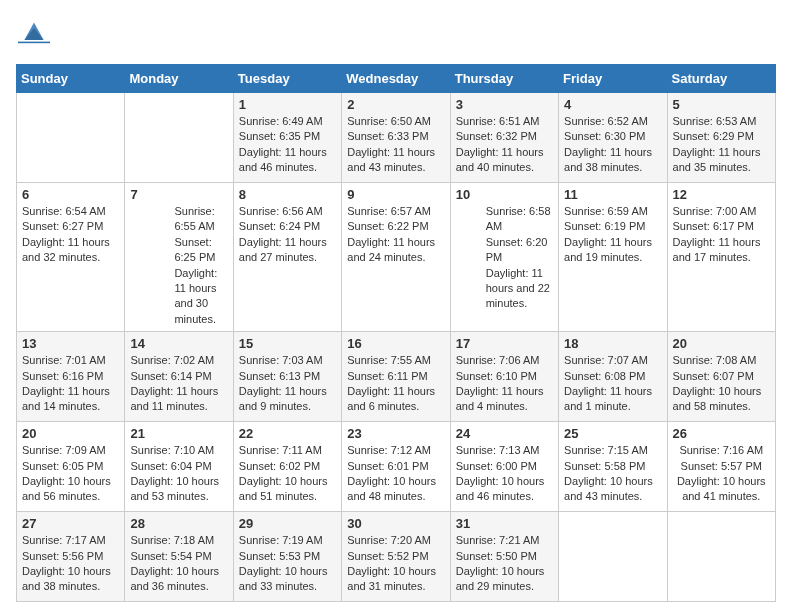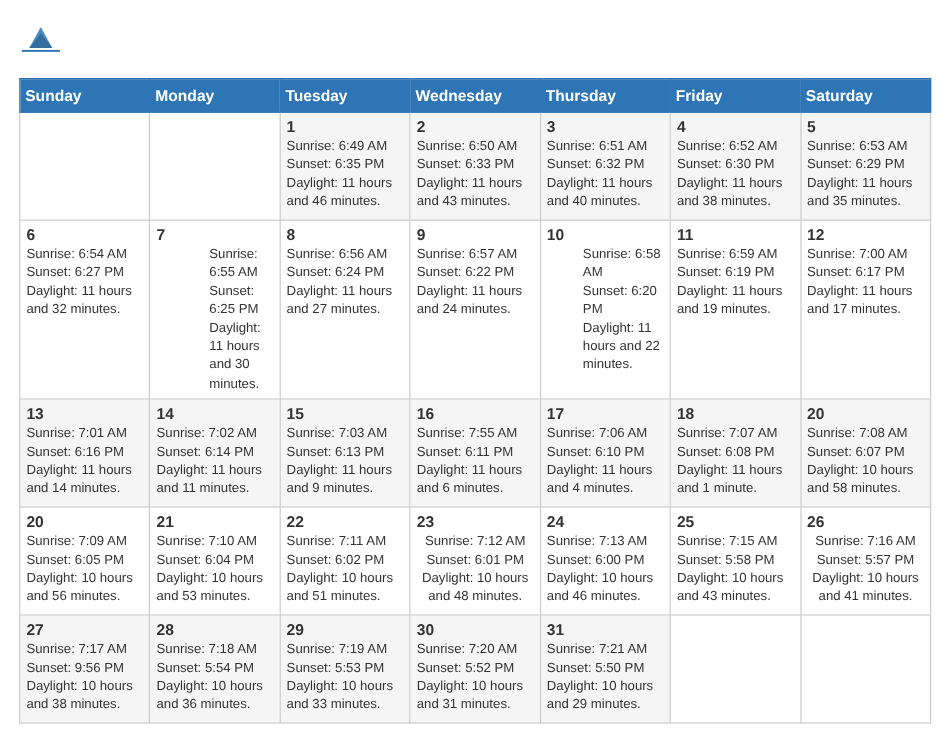--- a/index.html
+++ b/index.html
@@ -262,21 +262,21 @@
 Daylight: 10 hours and 53 minutes.</div>
         </td>
         <td>
           <span class="day-number">22</span>
           <div class="day-info" style="white-space: pre-line;">Sunrise: 7:11 AM
 Sunset: 6:02 PM
 Daylight: 10 hours and 51 minutes.</div>
         </td>
         <td>
           <span class="day-number">23</span>
-          <div class="day-info" style="white-space: pre-line; text-align: center;">Sunrise: 7:12 AM
+          <div class="day-info" style="white-space: pre-line;">Sunrise: 7:12 AM
 Sunset: 6:01 PM
 Daylight: 10 hours and 48 minutes.</div>
         </td>
         <td>
           <span class="day-number">24</span>
           <div class="day-info" style="white-space: pre-line;">Sunrise: 7:13 AM
 Sunset: 6:00 PM
 Daylight: 10 hours and 46 minutes.</div>
         </td>
         <td>
@@ -289,21 +289,21 @@
           <span class="day-number">26</span>
           <div class="day-info" style="white-space: pre-line; text-align: center;">Sunrise: 7:16 AM
 Sunset: 5:57 PM
 Daylight: 10 hours and 41 minutes.</div>
         </td>
       </tr>
       <tr>
         <td>
           <span class="day-number">27</span>
           <div class="day-info" style="white-space: pre-line;">Sunrise: 7:17 AM
-Sunset: 9:56 PM
+Sunset: 5:56 PM
 Daylight: 10 hours and 38 minutes.</div>
         </td>
         <td>
           <span class="day-number">28</span>
           <div class="day-info" style="white-space: pre-line;">Sunrise: 7:18 AM
 Sunset: 5:54 PM
 Daylight: 10 hours and 36 minutes.</div>
         </td>
         <td>
           <span class="day-number">29</span>

